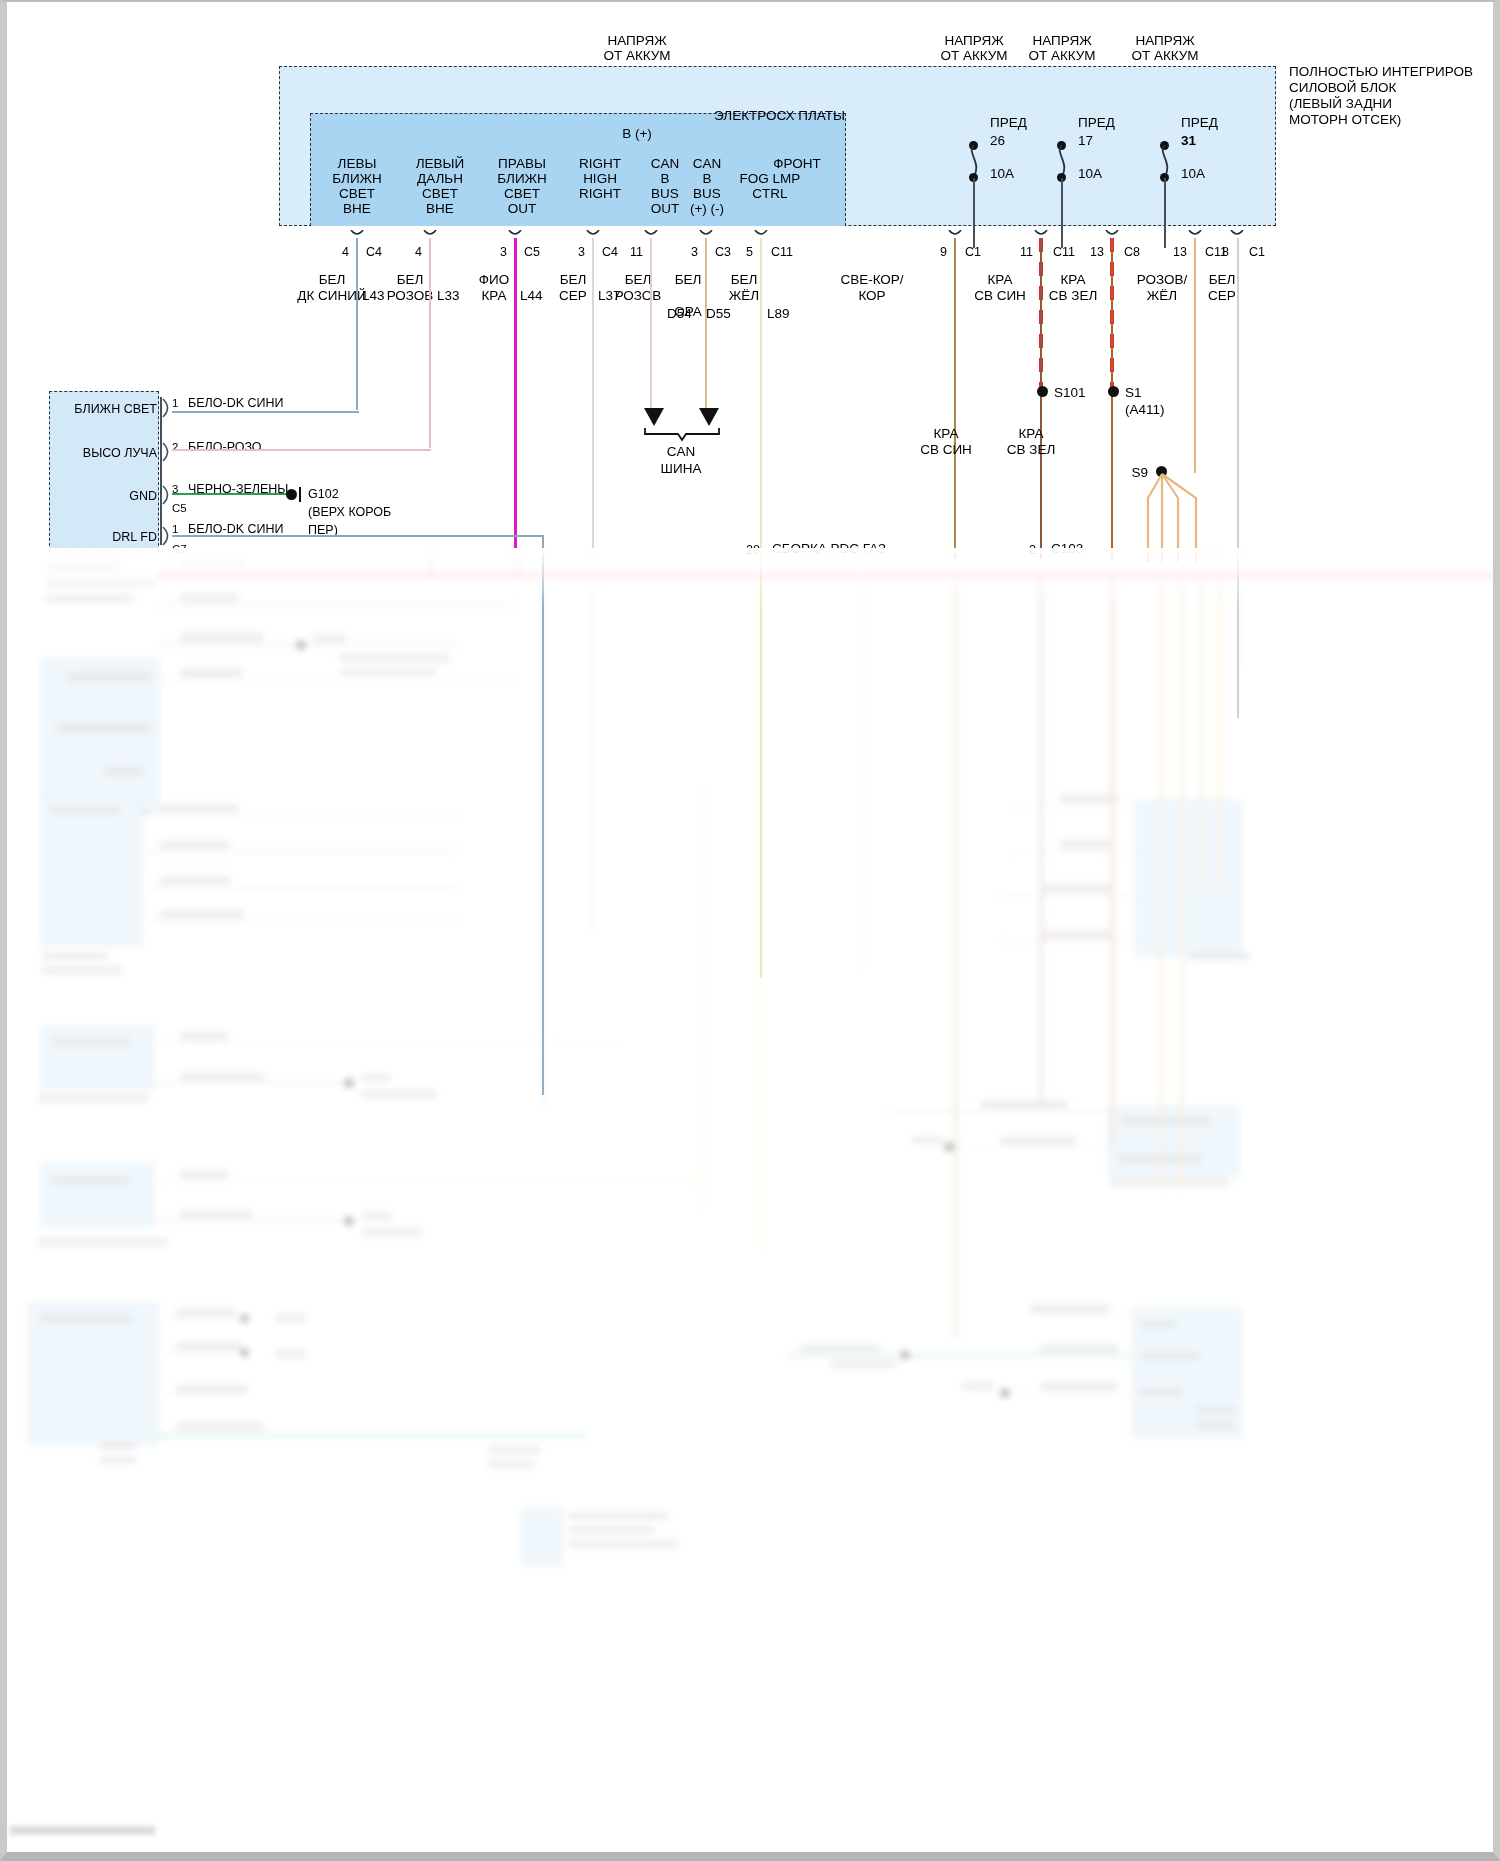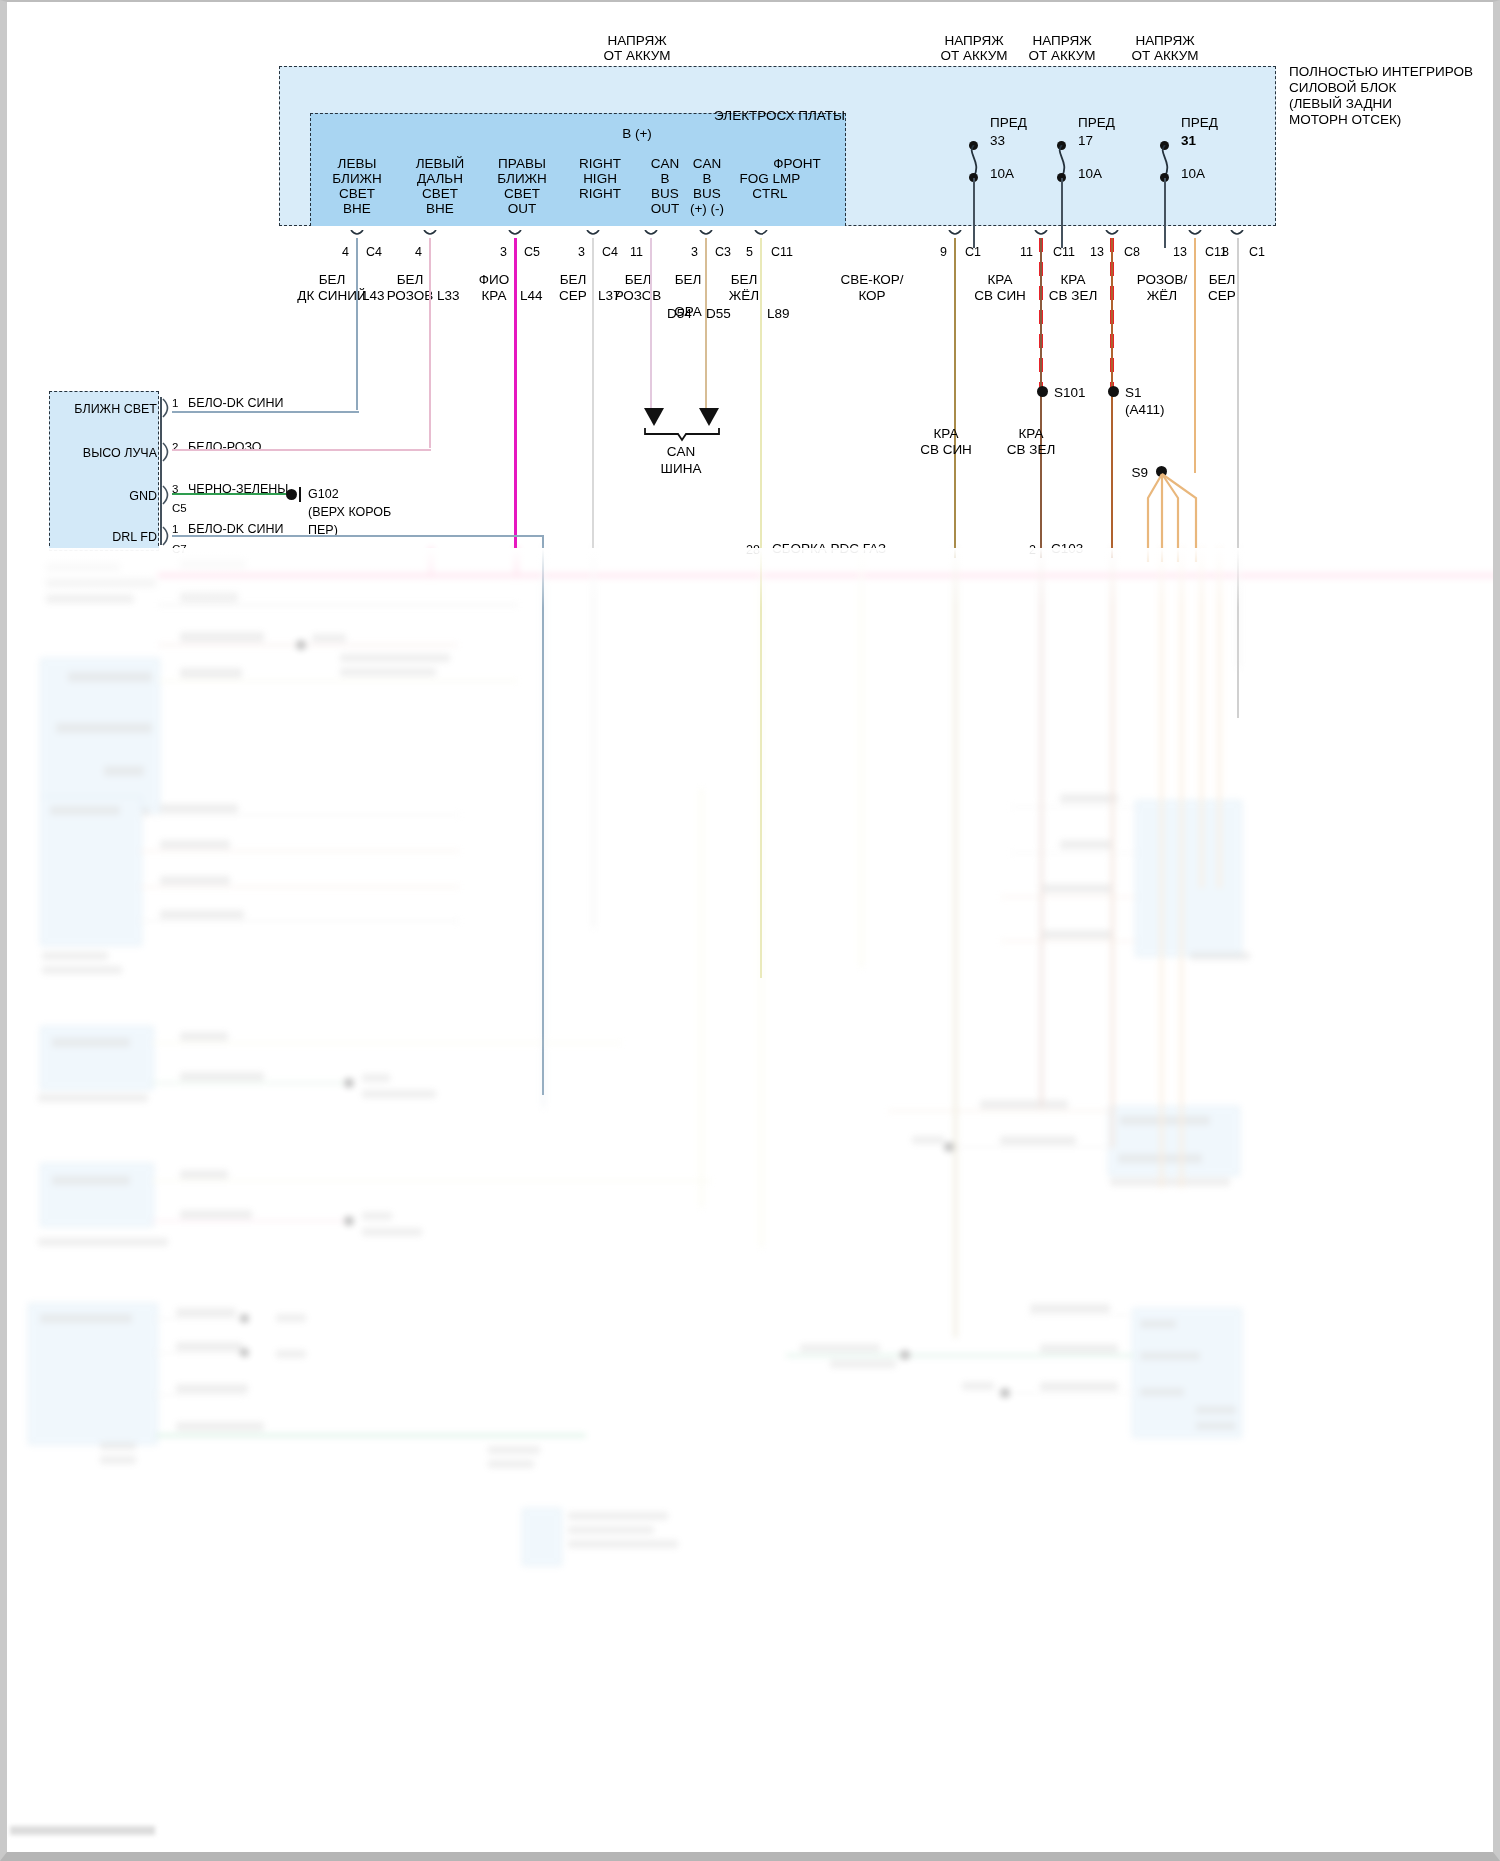--- a/index.html
+++ b/index.html
@@ -127,21 +127,21 @@
   <div class="txt c" style="left:770px;top:186px;"><span>CTRL</span></div>
 
   <div class="dot" style="left:969px;top:141px;"></div>
   <div class="abs fuse" style="left:964px;top:145px;">
     <svg width="18" height="32" viewBox="0 0 18 32">
         <path d="M10 0 C2 8, 18 16, 10 32" fill="none" stroke="#25323d" stroke-width="1.8"></path>
       </svg>
   </div>
   <div class="dot" style="left:969px;top:173px;"></div>
   <div class="txt" style="left:990px;top:115px;"><span>ПРЕД</span></div>
-  <div class="txt" style="left:990px;top:133px;"><span>33</span></div>
+  <div class="txt" style="left:990px;top:133px;"><span>26</span></div>
   <div class="txt" style="left:990px;top:166px;"><span>10A</span></div>
   <div class="vline" style="left:973px;top:178px;height:70px;"></div>
 
   <div class="dot" style="left:1057px;top:141px;"></div>
   <div class="abs fuse" style="left:1052px;top:145px;">
     <svg width="18" height="32" viewBox="0 0 18 32">
         <path d="M10 0 C2 8, 18 16, 10 32" fill="none" stroke="#25323d" stroke-width="1.8"></path>
       </svg>
   </div>
   <div class="dot" style="left:1057px;top:173px;"></div>

